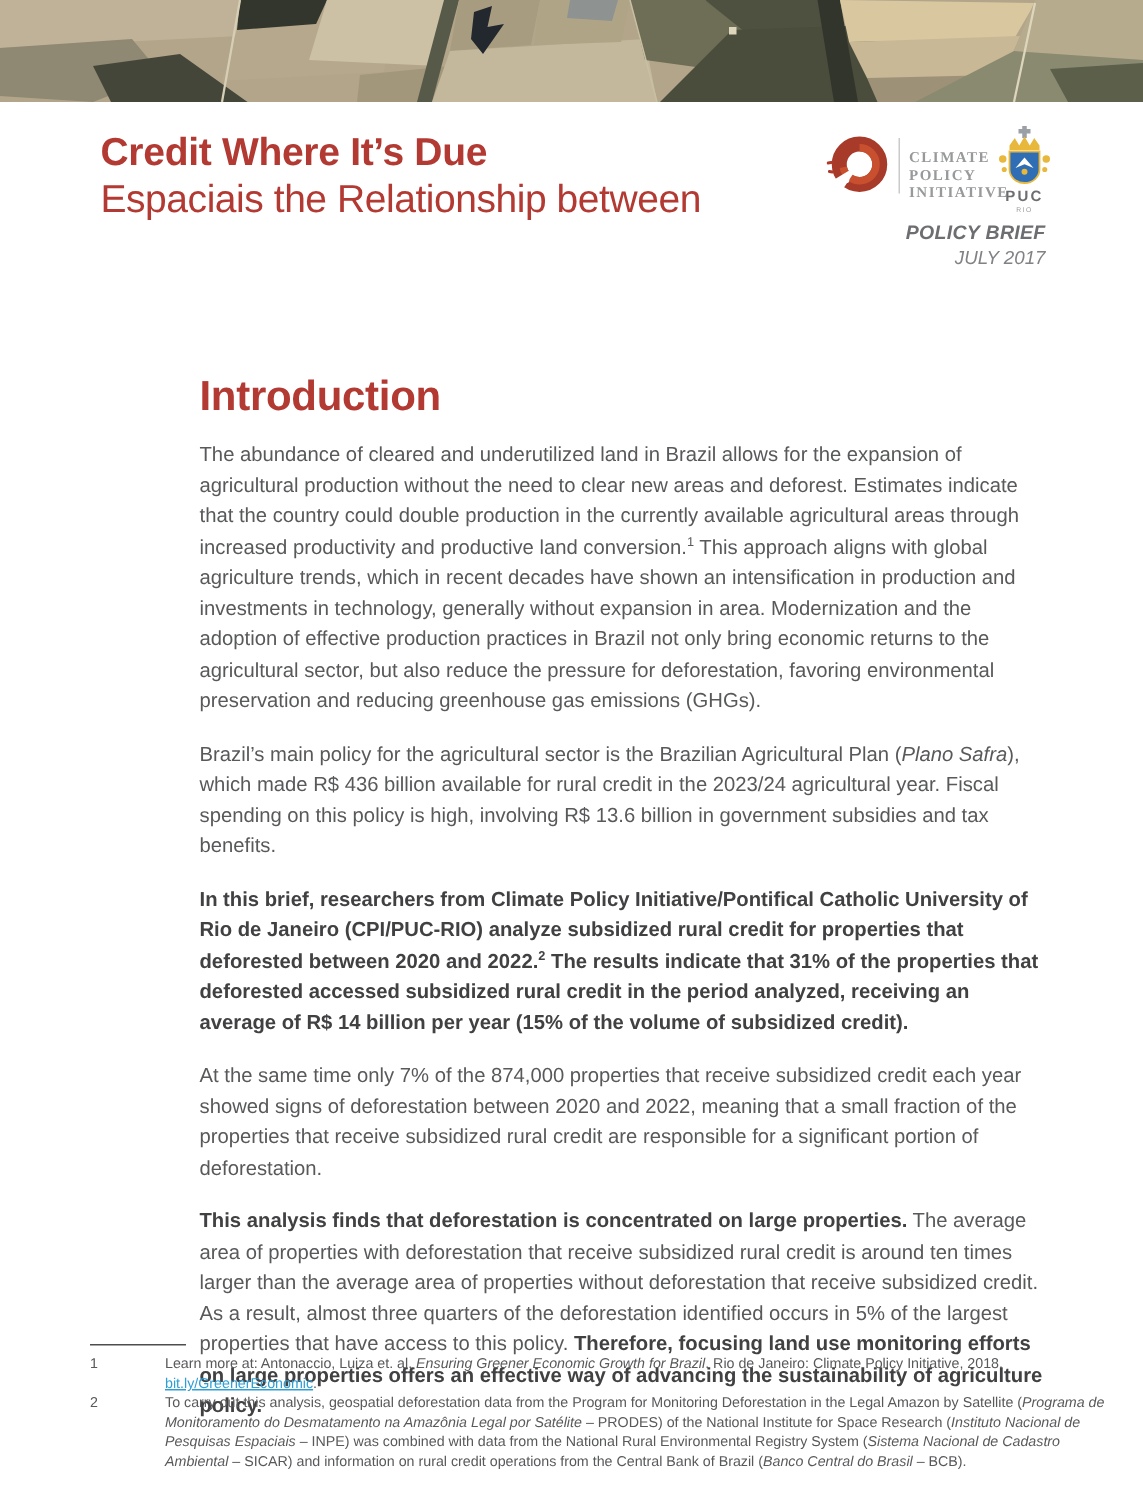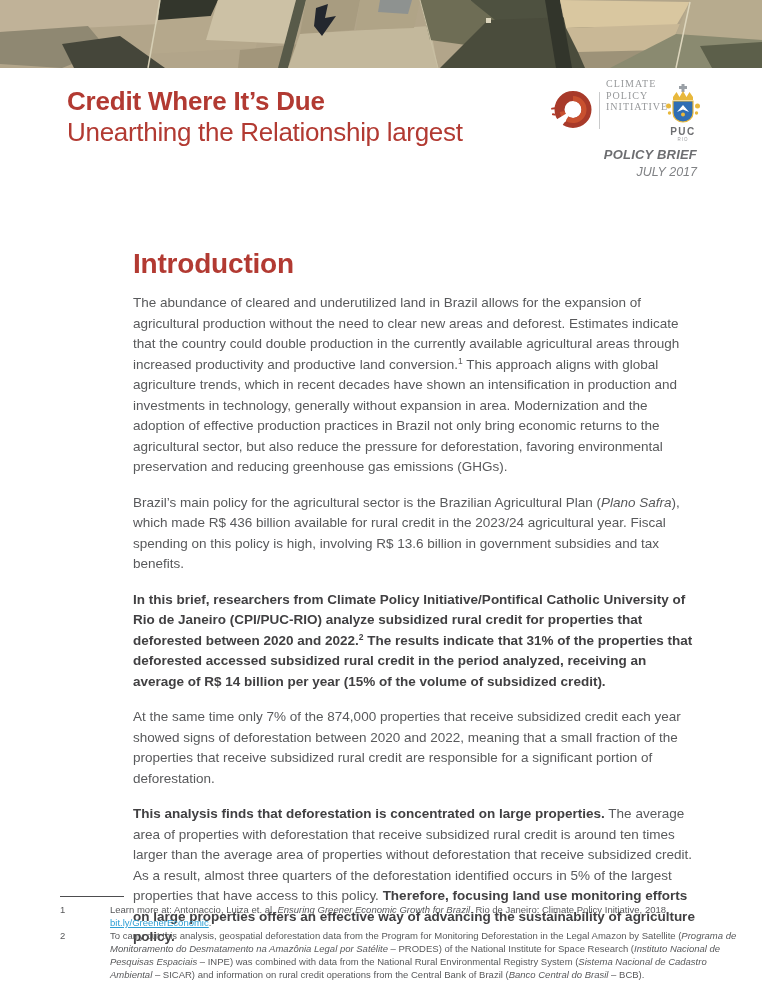--- a/index.html
+++ b/index.html
@@ -18,23 +18,23 @@
   }
   .doc-subtitle {
     font-size:26px; font-weight:400; line-height:31px; letter-spacing:-0.3px;
     color:var(--accent-red, #B23A32);
   }
 
   
   .cpi-logo-svg { position:absolute; left:551px; top:88px; }
   .logo-divider { position:absolute; left:599px; top:92px; width:1px; height:37px; background:#c9cacb; }
   .cpi-wordmark {
-    position:absolute; left:606px; top:78px;
+    position:absolute; left:606px; top:100px;
     font-family:"Liberation Serif", serif; font-size:10px; line-height:11.5px;
-    letter-spacing:1px; color:#97999B;
+    letter-spacing:1px; color:#97999B;font-weight:bold;
   }
   .cpi-wordmark span { display:block; }
   .puc-logo { position:absolute; left:662px; top:84px; width:42px; text-align:center; }
   .puc-crest { display:block; margin:0 auto; }
   .puc-name { font-size:10px; font-weight:700; color:#6d6e71; letter-spacing:1.5px; margin-top:0; }
   .puc-sub { font-size:4.5px; color:#9a9b9e; letter-spacing:1px; }
 
   
   .brief-meta { position:absolute; right:65px; top:147px; text-align:right;font-style:italic; }
   .brief-type { font-size:13px; font-weight:700; color:var(--meta-gray,#6D6E71); letter-spacing:0.2px; }
@@ -95,21 +95,21 @@
     <polygon points="690,0 762,0 762,40 676,34" fill="#b7ab8e"></polygon>
     <polygon points="676,34 762,40 762,68 610,68" fill="#8a8a70"></polygon>
     <polygon points="700,46 762,42 762,68 712,68" fill="#5c5f4a"></polygon>
     <path d="M160,0 L148,68" stroke="#d6cfb5" stroke-width="1.5" fill="none"></path>
     <path d="M690,2 L676,68" stroke="#ddd6bd" stroke-width="1.5" fill="none"></path>
     <path d="M420,0 L438,68" stroke="#c9c0a4" stroke-width="1" fill="none"></path>
   </svg>
 
   <div class="title-block">
     <h1 class="doc-title">Credit Where It’s Due</h1>
-    <div class="doc-subtitle">Unearthing the Relationship largest</div>
+    <div class="doc-subtitle">Espaciais the Relationship between</div>
   </div>
 
   <svg class="cpi-logo-svg" width="44" height="44" viewBox="0 0 44 44" xmlns="http://www.w3.org/2000/svg">
     <circle cx="22" cy="21.5" r="13.5" fill="none" stroke="#A83A2A" stroke-width="10"></circle>
     <path d="M22,10.5 a11,11 0 1,1 -10.8,13" fill="none" stroke="#C8502F" stroke-width="5"></path>
     <polygon points="22,21.5 3,33 9,41" fill="#ffffff"></polygon>
     <circle cx="13" cy="32" r="2.2" fill="#ffffff"></circle>
     <rect x="0" y="19.5" width="5" height="2" rx="1" fill="#B03A2A" transform="rotate(-8 2 20)"></rect>
     <rect x="1" y="25.5" width="4" height="2" rx="1" fill="#B03A2A" transform="rotate(8 3 26)"></rect>
   </svg>

